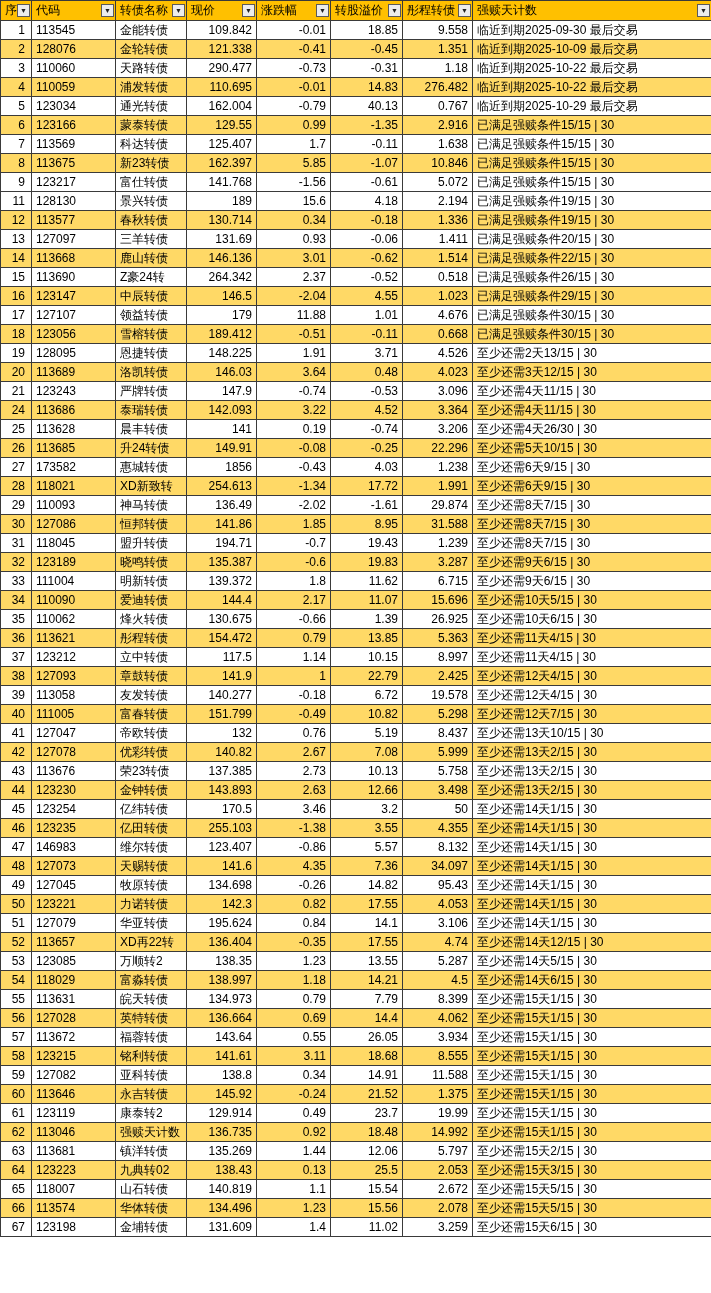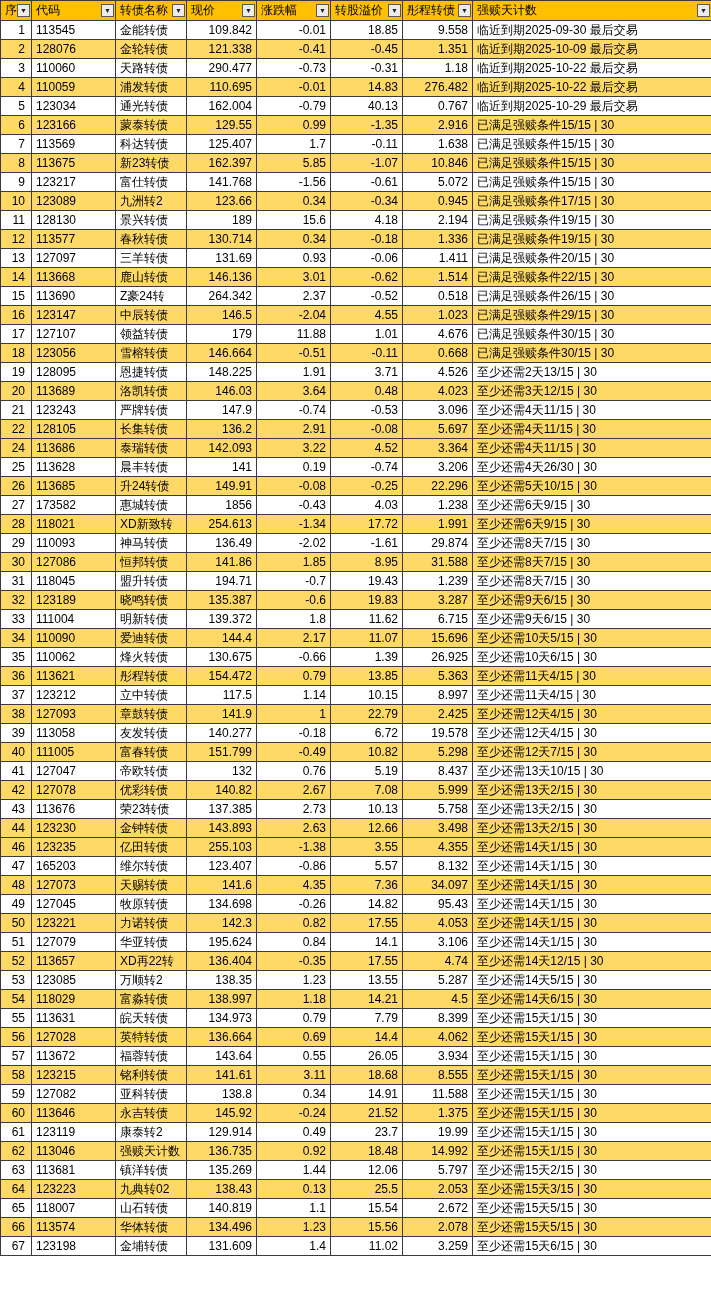--- a/index.html
+++ b/index.html
@@ -193,30 +193,20 @@
         <tr>
           <td class="c0">9</td>
           <td class="c1">123217</td>
           <td class="c2">富仕转债</td>
           <td class="c3">141.768</td>
           <td class="c4">-1.56</td>
           <td class="c5">-0.61</td>
           <td class="c6">5.072</td>
           <td class="c7">已满足强赎条件15/15 | 30</td>
         </tr>
-        <tr class="alt">
-          <td class="c0">10</td>
-          <td class="c1">123089</td>
-          <td class="c2">九洲转2</td>
-          <td class="c3">123.66</td>
-          <td class="c4">0.34</td>
-          <td class="c5">-0.34</td>
-          <td class="c6">0.945</td>
-          <td class="c7">已满足强赎条件17/15 | 30</td>
-        </tr>
         <tr>
           <td class="c0">11</td>
           <td class="c1">128130</td>
           <td class="c2">景兴转债</td>
           <td class="c3">189</td>
           <td class="c4">15.6</td>
           <td class="c5">4.18</td>
           <td class="c6">2.194</td>
           <td class="c7">已满足强赎条件19/15 | 30</td>
         </tr>
@@ -277,21 +267,21 @@
           <td class="c3">179</td>
           <td class="c4">11.88</td>
           <td class="c5">1.01</td>
           <td class="c6">4.676</td>
           <td class="c7">已满足强赎条件30/15 | 30</td>
         </tr>
         <tr class="alt">
           <td class="c0">18</td>
           <td class="c1">123056</td>
           <td class="c2">雪榕转债</td>
-          <td class="c3">146.664</td>
+          <td class="c3">189.412</td>
           <td class="c4">-0.51</td>
           <td class="c5">-0.11</td>
           <td class="c6">0.668</td>
           <td class="c7">已满足强赎条件30/15 | 30</td>
         </tr>
         <tr>
           <td class="c0">19</td>
           <td class="c1">128095</td>
           <td class="c2">恩捷转债</td>
           <td class="c3">148.225</td>
@@ -314,30 +304,20 @@
           <td class="c0">21</td>
           <td class="c1">123243</td>
           <td class="c2">严牌转债</td>
           <td class="c3">147.9</td>
           <td class="c4">-0.74</td>
           <td class="c5">-0.53</td>
           <td class="c6">3.096</td>
           <td class="c7">至少还需4天11/15 | 30</td>
         </tr>
         <tr class="alt">
-          <td class="c0">22</td>
-          <td class="c1">128105</td>
-          <td class="c2">长集转债</td>
-          <td class="c3">136.2</td>
-          <td class="c4">2.91</td>
-          <td class="c5">-0.08</td>
-          <td class="c6">5.697</td>
-          <td class="c7">至少还需4天11/15 | 30</td>
-        </tr>
-        <tr class="alt">
           <td class="c0">24</td>
           <td class="c1">113686</td>
           <td class="c2">泰瑞转债</td>
           <td class="c3">142.093</td>
           <td class="c4">3.22</td>
           <td class="c5">4.52</td>
           <td class="c6">3.364</td>
           <td class="c7">至少还需4天11/15 | 30</td>
         </tr>
         <tr>
@@ -533,33 +513,43 @@
         <tr class="alt">
           <td class="c0">44</td>
           <td class="c1">123230</td>
           <td class="c2">金钟转债</td>
           <td class="c3">143.893</td>
           <td class="c4">2.63</td>
           <td class="c5">12.66</td>
           <td class="c6">3.498</td>
           <td class="c7">至少还需13天2/15 | 30</td>
         </tr>
+        <tr>
+          <td class="c0">45</td>
+          <td class="c1">123254</td>
+          <td class="c2">亿纬转债</td>
+          <td class="c3">170.5</td>
+          <td class="c4">3.46</td>
+          <td class="c5">3.2</td>
+          <td class="c6">50</td>
+          <td class="c7">至少还需14天1/15 | 30</td>
+        </tr>
         <tr class="alt">
           <td class="c0">46</td>
           <td class="c1">123235</td>
           <td class="c2">亿田转债</td>
           <td class="c3">255.103</td>
           <td class="c4">-1.38</td>
           <td class="c5">3.55</td>
           <td class="c6">4.355</td>
           <td class="c7">至少还需14天1/15 | 30</td>
         </tr>
         <tr>
           <td class="c0">47</td>
-          <td class="c1">165203</td>
+          <td class="c1">146983</td>
           <td class="c2">维尔转债</td>
           <td class="c3">123.407</td>
           <td class="c4">-0.86</td>
           <td class="c5">5.57</td>
           <td class="c6">8.132</td>
           <td class="c7">至少还需14天1/15 | 30</td>
         </tr>
         <tr class="alt">
           <td class="c0">48</td>
           <td class="c1">127073</td>

